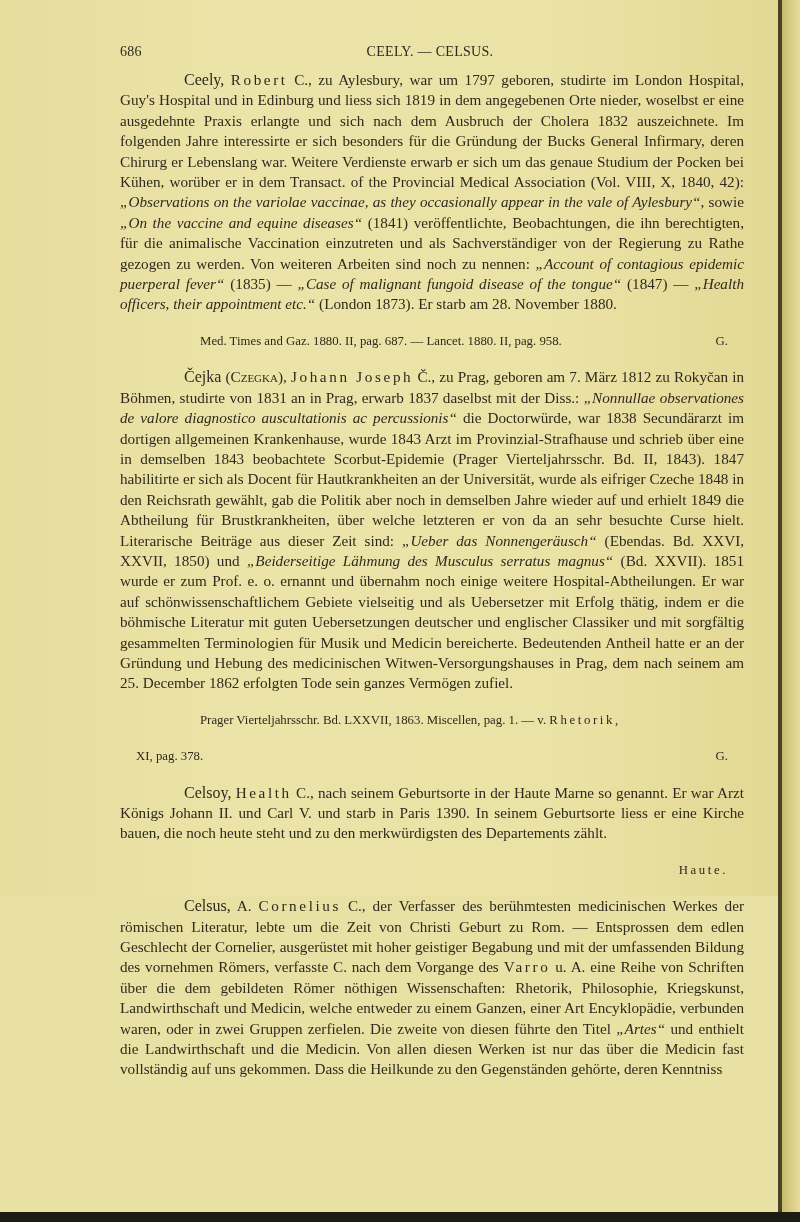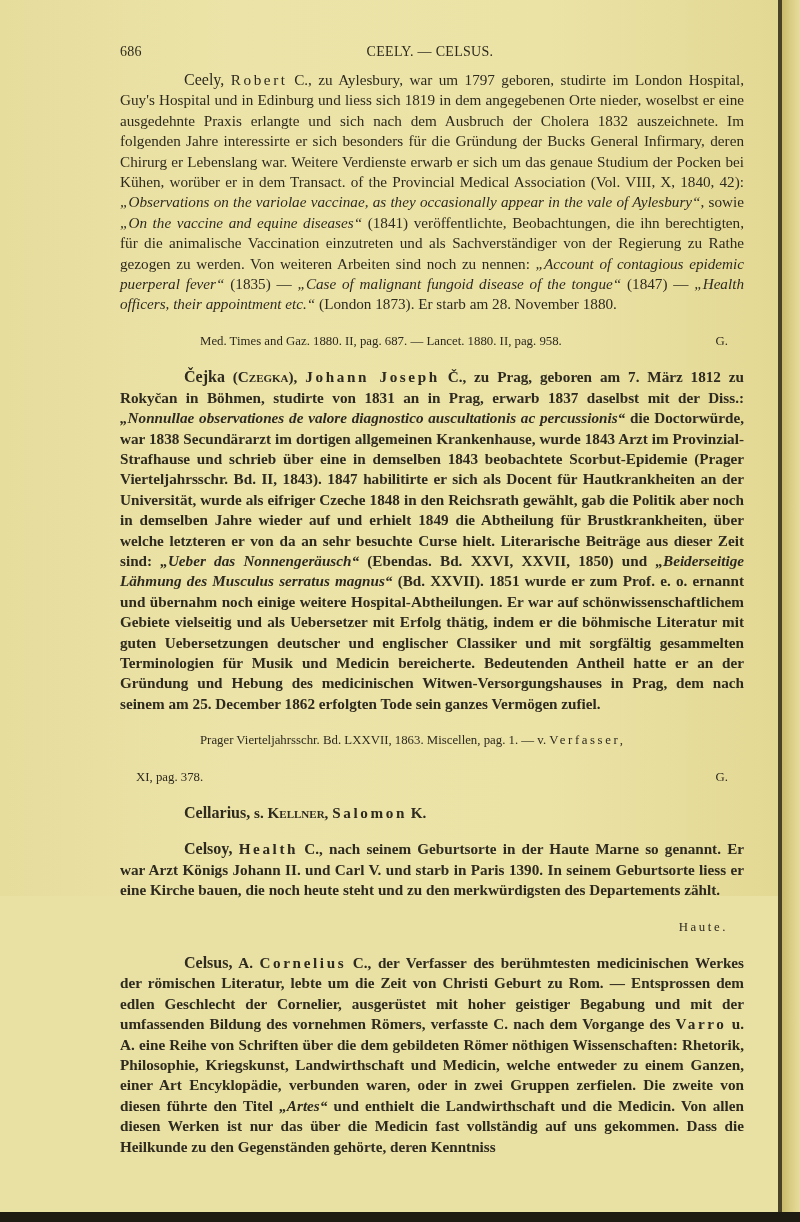--- a/index.html
+++ b/index.html
@@ -29,21 +29,21 @@
     position: absolute; top: 44px; left: 120px; width: 620px; height: 20px;
     font-size: 14px; letter-spacing: 0.3px;
   }
   .header .pgnum { position: absolute; left: 0; top: 0; }
   .header .title { position: absolute; left: 0; width: 620px; text-align: center; top: 0; }
   .text {
     position: absolute; top: 70px; left: 120px; width: 624px;
     font-size: 15.2px; line-height: 20.4px; text-align: justify;
   }
   .para { text-indent: 64px; margin: 0; }
-  .para.gap { margin-top: 16px; font-weight: bold; }
+  .para.gap { margin-top: 8px; }
   .ref { font-size: 12.8px; text-indent: 64px; margin: 16px; }
   .ref .sig { float: right; }
   .lemma { font-size: 16px; }
   .sp { letter-spacing: 2.6px; }
   .sc { font-variant: small-caps; }
   .right { text-align: right; }
   i { font-style: italic; }
 </style>
 </head>
 <body>
@@ -54,24 +54,23 @@
     <span class="pgnum">686</span>
     <span class="title">CEELY. — CELSUS.</span>
   </div>
 
   <div class="text">
 
     <p class="para"><span class="lemma">Ceely,</span> <span class="sp">Robert</span> <span>C., zu Aylesbury, war um 1797 geboren, studirte im London Hospital, Guy's Hospital und in Edinburg und liess sich 1819 in dem angegebenen Orte nieder, woselbst er eine ausgedehnte Praxis erlangte und sich nach dem Ausbruch der Cholera 1832 auszeichnete. Im folgenden Jahre interessirte er sich besonders für die Gründung der Bucks General Infirmary, deren Chirurg er Lebenslang war. Weitere Verdienste erwarb er sich um das genaue Studium der Pocken bei Kühen, worüber er in dem Transact. of the Provincial Medical Association (Vol. VIII, X, 1840, 42): </span><i>„Observations on the variolae vaccinae, as they occasionally appear in the vale of Aylesbury“</i><span>, sowie </span><i>„On the vaccine and equine diseases“</i><span> (1841) veröffentlichte, Beobachtungen, die ihn berechtigten, für die animalische Vaccination einzutreten und als Sachverständiger von der Regierung zu Rathe gezogen zu werden. Von weiteren Arbeiten sind noch zu nennen: </span><i>„Account of contagious epidemic puerperal fever“</i><span> (1835) — </span><i>„Case of malignant fungoid disease of the tongue“</i><span> (1847) — </span><i>„Health officers, their appointment etc.“</i><span> (London 1873). Er starb am 28. November 1880.</span></p>
     <p class="ref"><span>Med. Times and Gaz. 1880. II, pag. 687. — Lancet. 1880. II, pag. 958.</span><span class="sig">G.</span></p>
 
     <p class="para gap"><span class="lemma">Čejka</span> <span class="sc">(Czegka),</span> <span class="sp">Johann Joseph</span><span> Č., zu Prag, geboren am 7. März 1812 zu Rokyčan in Böhmen, studirte von 1831 an in Prag, erwarb 1837 daselbst mit der Diss.: </span><i>„Nonnullae observationes de valore diagnostico auscultationis ac percussionis“</i><span> die Doctorwürde, war 1838 Secundärarzt im dortigen allgemeinen Krankenhause, wurde 1843 Arzt im Provinzial-Strafhause und schrieb über eine in demselben 1843 beobachtete Scorbut-Epidemie (Prager Vierteljahrsschr. Bd. II, 1843). 1847 habilitirte er sich als Docent für Hautkrankheiten an der Universität, wurde als eifriger Czeche 1848 in den Reichsrath gewählt, gab die Politik aber noch in demselben Jahre wieder auf und erhielt 1849 die Abtheilung für Brustkrankheiten, über welche letzteren er von da an sehr besuchte Curse hielt. Literarische Beiträge aus dieser Zeit sind: </span><i>„Ueber das Nonnengeräusch“</i><span> (Ebendas. Bd. XXVI, XXVII, 1850) und </span><i>„Beiderseitige Lähmung des Musculus serratus magnus“</i><span> (Bd. XXVII). 1851 wurde er zum Prof. e. o. ernannt und übernahm noch einige weitere Hospital-Abtheilungen. Er war auf schönwissenschaftlichem Gebiete vielseitig und als Uebersetzer mit Erfolg thätig, indem er die böhmische Literatur mit guten Uebersetzungen deutscher und englischer Classiker und mit sorgfältig gesammelten Terminologien für Musik und Medicin bereicherte. Bedeutenden Antheil hatte er an der Gründung und Hebung des medicinischen Witwen-Versorgungshauses in Prag, dem nach seinem am 25. December 1862 erfolgten Tode sein ganzes Vermögen zufiel.</span></p>
-    <p class="ref"><span>Prager Vierteljahrsschr. Bd. LXXVII, 1863. Miscellen, pag. 1. — v.</span> <span class="sp">Verfasser,</span></p>
+    <p class="ref"><span>Prager Vierteljahrsschr. Bd. LXXVII, 1863. Miscellen, pag. 1. — v.</span> <span class="sp">Rhetorik,</span></p>
     <p class="ref" style="text-indent:0"><span>XI, pag. 378.</span><span class="sig">G.</span></p>
 
-    <p class="para gap"><span class="lemma">Cellarius,</span><span> s. </span><span class="sc">Kellner,</span> <span class="sp">Salomon</span><span> K.</span></p>
 
     <p class="para gap"><span class="lemma">Celsoy,</span> <span class="sp">Health</span><span> C., nach seinem Geburtsorte in der Haute Marne so genannt. Er war Arzt Königs Johann II. und Carl V. und starb in Paris 1390. In seinem Geburtsorte liess er eine Kirche bauen, die noch heute steht und zu den merkwürdigsten des Departements zählt.</span></p>
     <p class="ref right"><span class="sp">Haute.</span></p>
 
     <p class="para gap"><span class="lemma">Celsus,</span><span> A. </span><span class="sp">Cornelius</span><span> C., der Verfasser des berühmtesten medicinischen Werkes der römischen Literatur, lebte um die Zeit von Christi Geburt zu Rom. — Entsprossen dem edlen Geschlecht der Cornelier, ausgerüstet mit hoher geistiger Begabung und mit der umfassenden Bildung des vornehmen Römers, verfasste C. nach dem Vorgange des </span><span class="sp">Varro</span><span> u. A. eine Reihe von Schriften über die dem gebildeten Römer nöthigen Wissenschaften: Rhetorik, Philosophie, Kriegskunst, Landwirthschaft und Medicin, welche entweder zu einem Ganzen, einer Art Encyklopädie, verbunden waren, oder in zwei Gruppen zerfielen. Die zweite von diesen führte den Titel </span><i>„Artes“</i><span> und enthielt die Landwirthschaft und die Medicin. Von allen diesen Werken ist nur das über die Medicin fast vollständig auf uns gekommen. Dass die Heilkunde zu den Gegenständen gehörte, deren Kenntniss</span></p>
 
   </div>
 </div>
 
 <div class="spine"></div>

